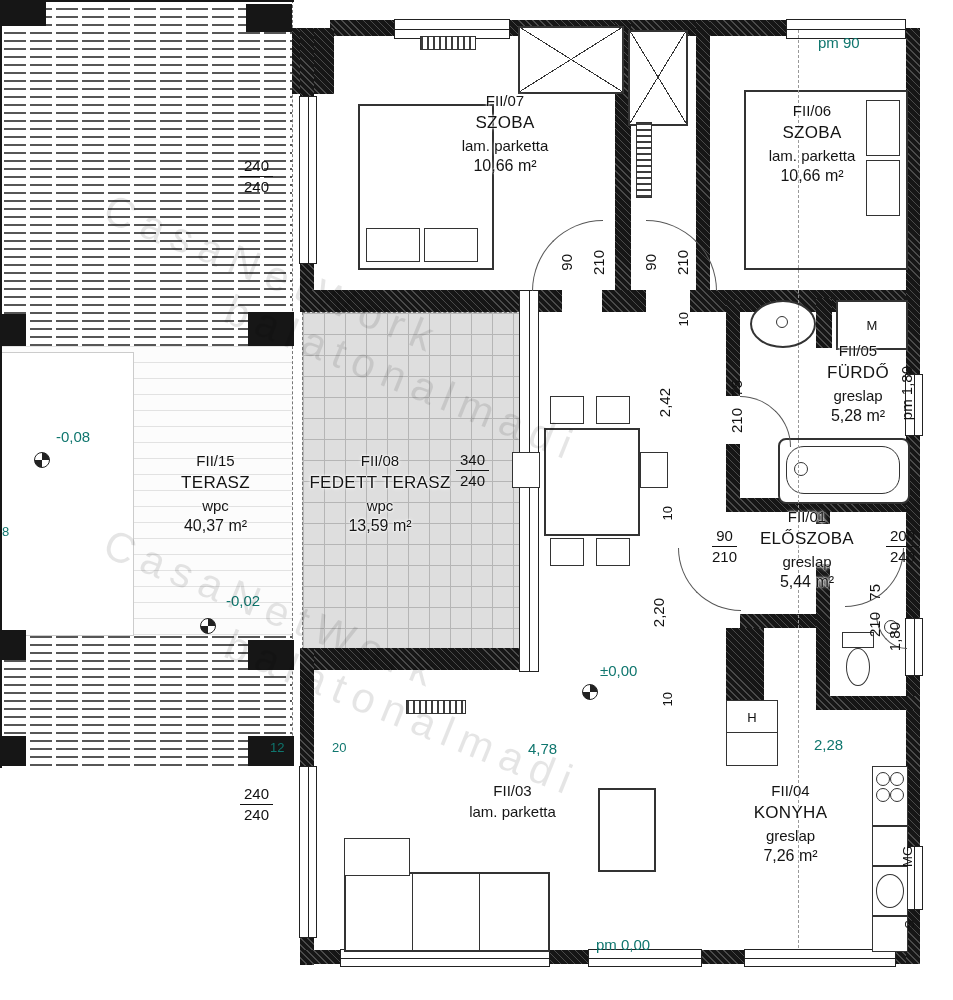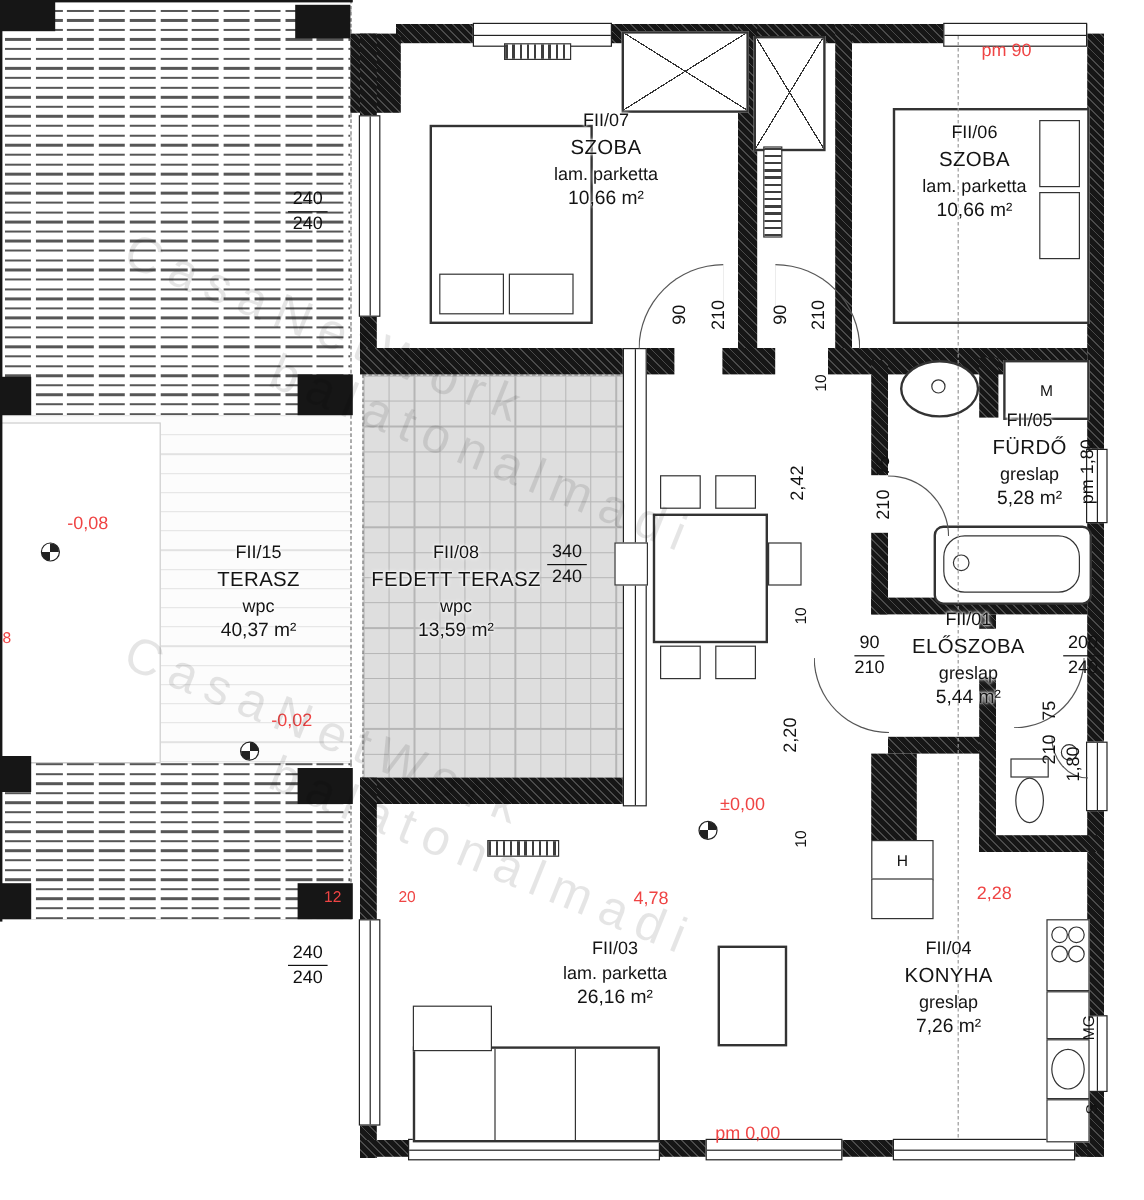--- a/index.html
+++ b/index.html
@@ -43,21 +43,21 @@
   .arc{position:absolute;border:0 solid #555;background:transparent}
   .arc-tl{border-top-width:1px;border-left-width:1px;border-top-left-radius:100%}
   .arc-tr{border-top-width:1px;border-right-width:1px;border-top-right-radius:100%}
   .arc-bl{border-bottom-width:1px;border-left-width:1px;border-bottom-left-radius:100%}
   .arc-br{border-bottom-width:1px;border-right-width:1px;border-bottom-right-radius:100%}
   .dashv{position:absolute;width:0;border-left:1px dashed #999}
   
   .lvl{position:absolute;width:14px;height:14px;border:1px solid #222;border-radius:50%;
       background:conic-gradient(#222 0 90deg,#fff 90deg 180deg,#222 180deg 270deg,#fff 270deg 360deg)}
   
-  .dim{position:absolute;font-size:15px;white-space:nowrap;color:#ef4444}
+  .dim{position:absolute;font-size:15px;white-space:nowrap;color:#0f766e}
   .vdim{position:absolute;font-size:15px;white-space:nowrap;color:#111;writing-mode:vertical-rl;transform:rotate(180deg)}
   .sm{font-size:13px}
   .frac{position:absolute;text-align:center;font-size:15px;line-height:1.3;color:#111}
   .frac .top{display:block;border-bottom:1px solid #111;padding:0 4px}
   .frac .bot{display:block}
   .room-label{position:absolute;text-align:center;color:#141414;
       text-shadow:0 0 2px #fff,0 0 2px #fff,0 0 4px #fff}
   .rl-code{display:block;font-size:15px;margin-bottom:4px}
   .rl-name{display:block;font-size:17px;margin-bottom:4px;letter-spacing:.3px}
   .rl-floor{display:block;font-size:15px;margin-bottom:3px}
@@ -222,21 +222,20 @@
   </div>
   <div class="room-label" style="left:290px;top:452px;width:180px">
     <span class="rl-code">FII/08</span>
     <span class="rl-name">FEDETT TERASZ</span>
     <span class="rl-floor">wpc</span>
     <span class="rl-area">13,59 m²</span>
   </div>
   <div class="room-label" style="left:405px;top:782px;width:215px">
     <span class="rl-code">FII/03</span>
     <span class="rl-floor">lam. parketta</span>
-    <span class="rl-area">26,16 m²</span>
   </div>
   <div class="room-label" style="left:698px;top:782px;width:185px">
     <span class="rl-code">FII/04</span>
     <span class="rl-name">KONYHA</span>
     <span class="rl-floor">greslap</span>
     <span class="rl-area">7,26 m²</span>
   </div>
 
   <div class="frac" style="left:240px;top:156px">
     <span class="top">240</span>

